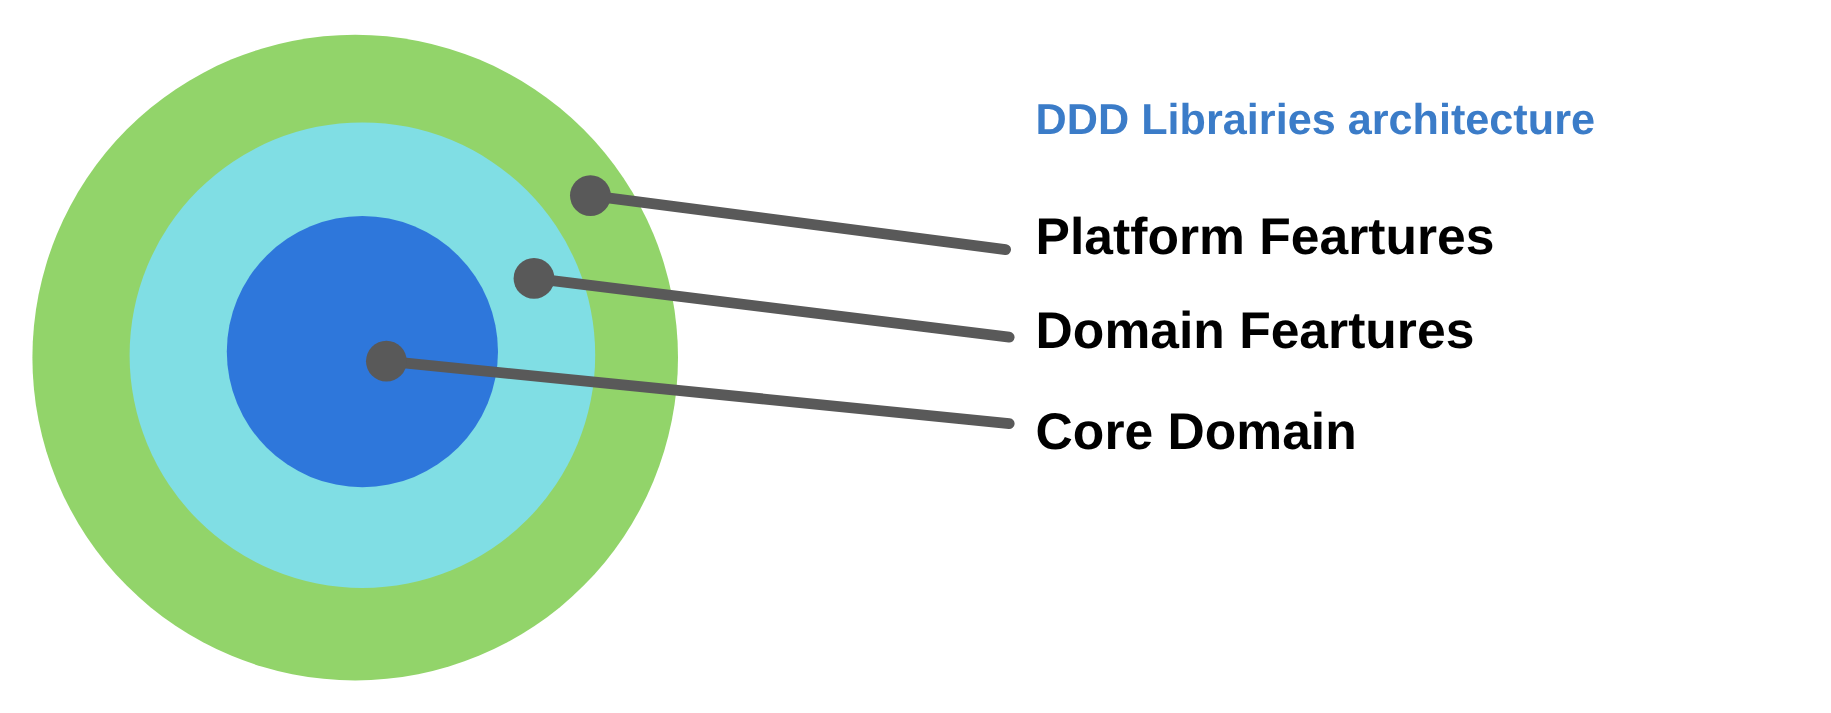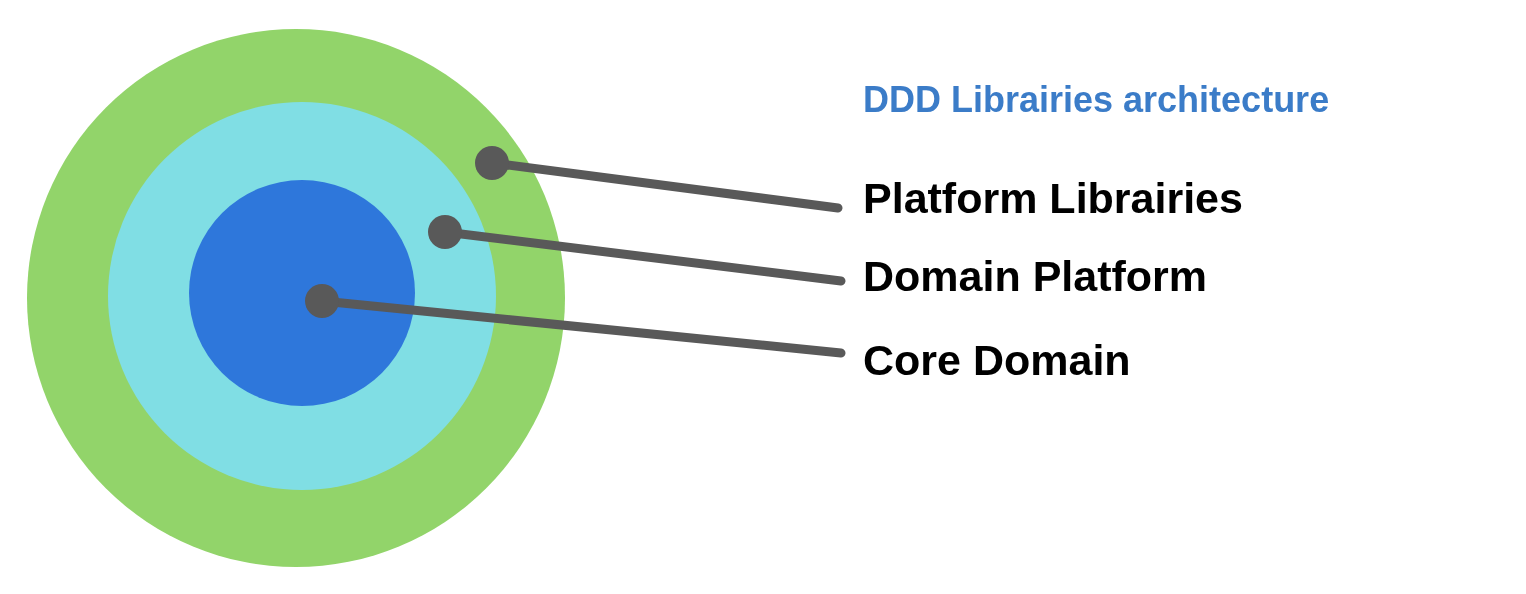--- a/index.html
+++ b/index.html
@@ -58,19 +58,19 @@
     <line x1="445" y1="232" x2="841" y2="281" stroke-width="9" stroke-linecap="round" stroke="#595959"></line>
     <line x1="322" y1="301" x2="841" y2="353" stroke-width="9" stroke-linecap="round" stroke="#595959"></line>
 
     <circle cx="492" cy="163" r="17" fill="#595959"></circle>
     <circle cx="445" cy="232" r="17" fill="#595959"></circle>
     <circle cx="322" cy="301" r="17" fill="#595959"></circle>
   </svg>
 
   <div class="page-title" style="color: rgb(59, 124, 200);">DDD Librairies architecture</div>
 
-  <div class="ring-label platform" style="color: rgb(0, 0, 0);">Platform Librairies</div>
+  <div class="ring-label platform" style="color: rgb(0, 0, 0);">Platform Feartures</div>
 
-  <div class="ring-label domain" style="color: rgb(0, 0, 0);">Domain Platform</div>
+  <div class="ring-label domain" style="color: rgb(0, 0, 0);">Domain Feartures</div>
 
   <div class="ring-label core" style="color: rgb(0, 0, 0);">Core Domain</div>
 
 </div>
 
 </body></html>

